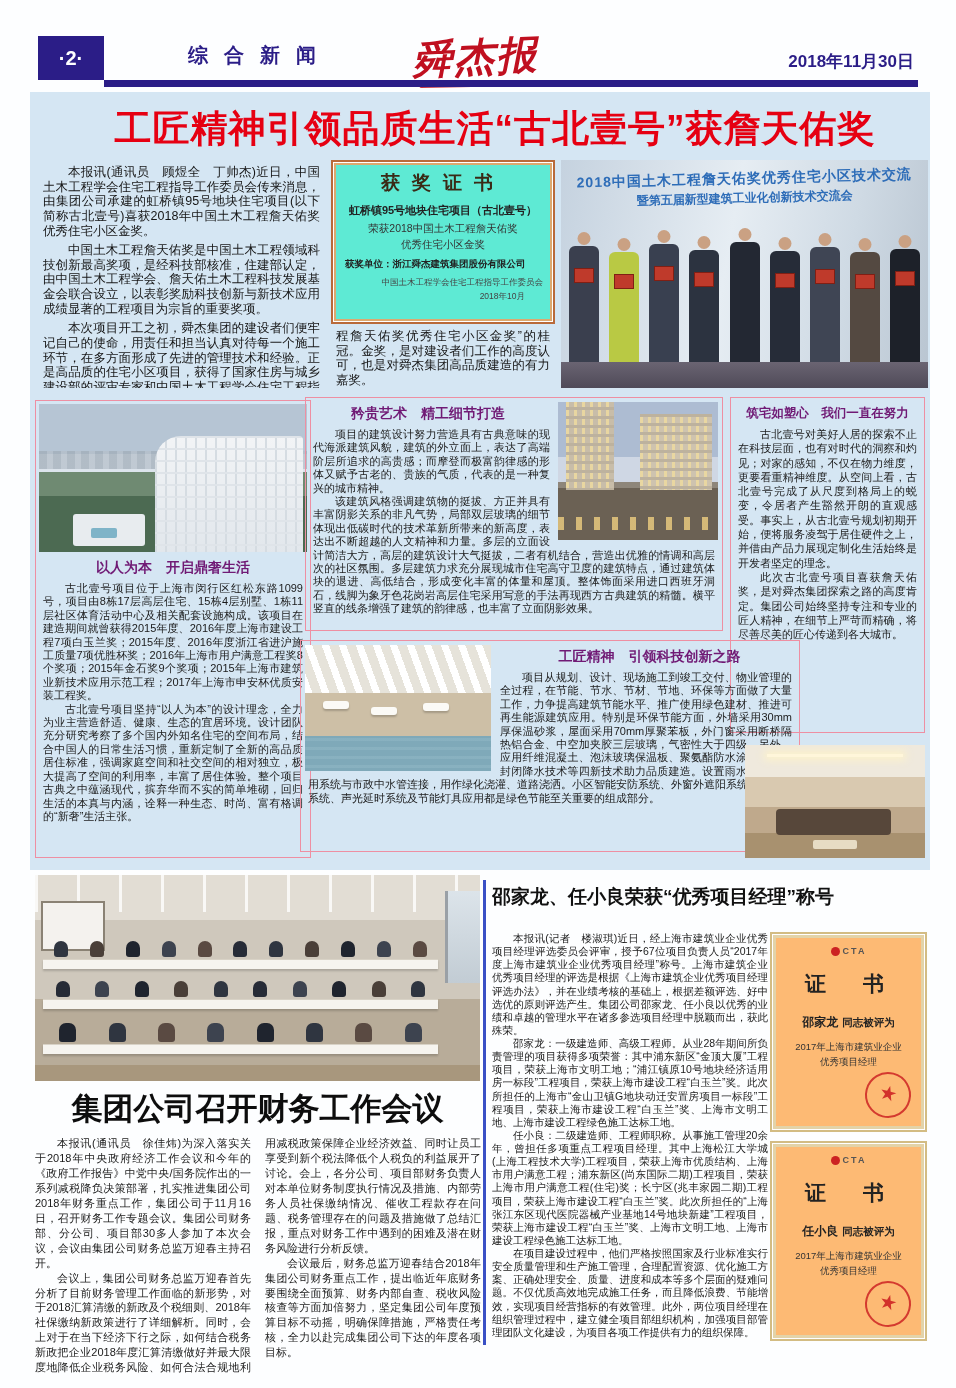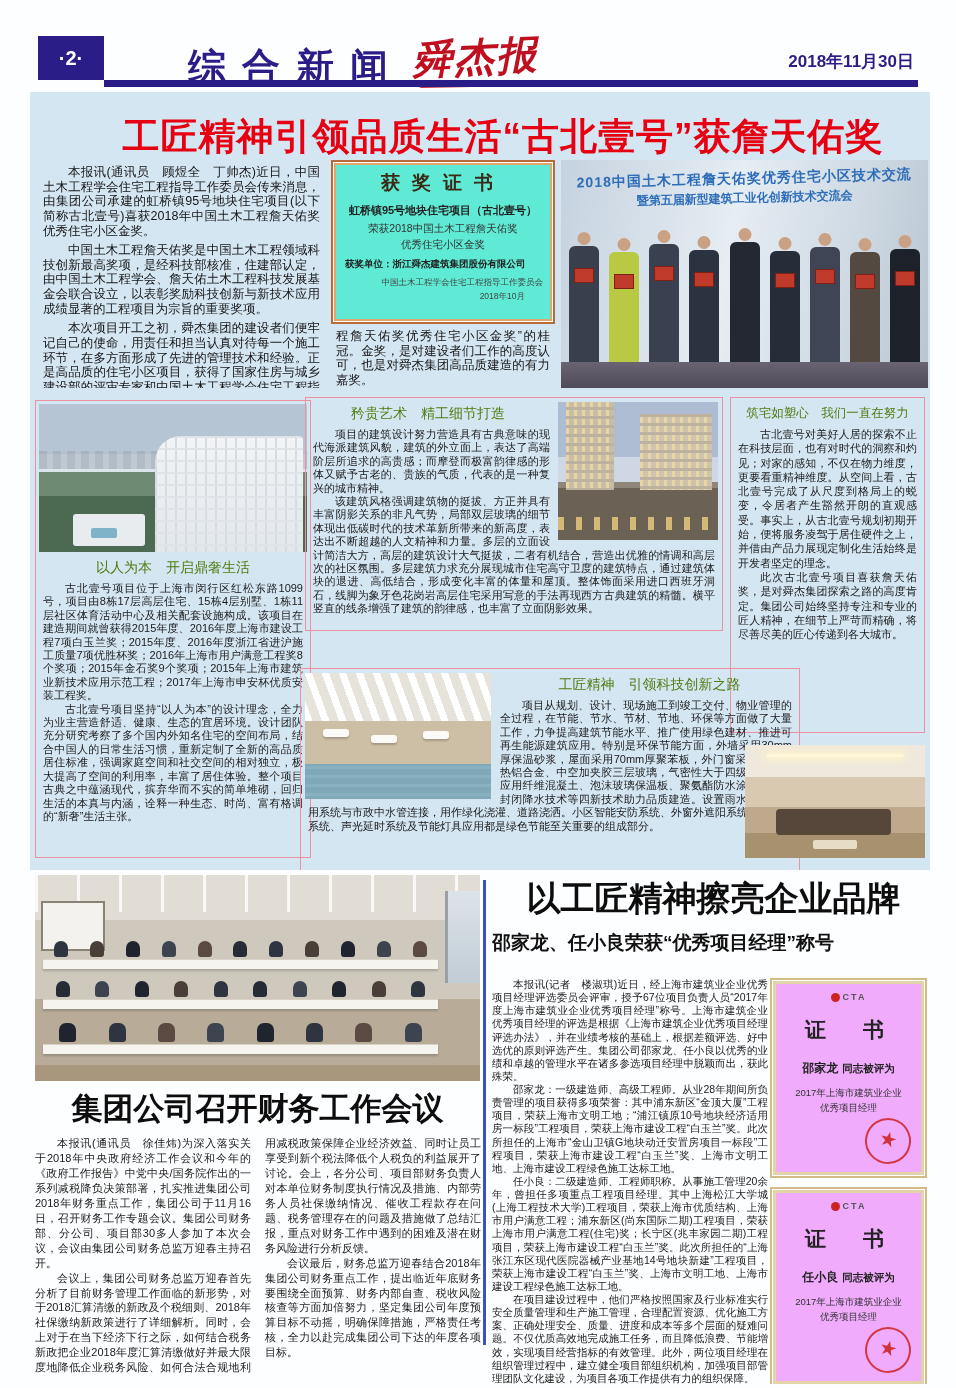--- a/index.html
+++ b/index.html
@@ -2,31 +2,31 @@
 <html><head>
 <meta charset="utf-8">
 <style>
   html,body{margin:0;padding:0;background:#ffffff;}
   #page{position:relative;width:956px;height:1388px;background:#fdfeff;overflow:hidden;
         font-family:"Liberation Sans","DejaVu Sans",sans-serif;color:#1c1c1c;}
 
   
   .pagenum{position:absolute;left:38px;top:36px;width:66px;height:44px;background:#2b1d87;
            color:#fff;font-size:20px;font-weight:bold;display:flex;align-items:center;justify-content:center;}
-  .section-title{position:absolute;left:188px;top:42px;font-size:38px;font-weight:bold;color:#2b1d87;letter-spacing:16px;}
+  .section-title{position:absolute;left:188px;top:42px;font-size:20px;font-weight:bold;color:#2b1d87;letter-spacing:16px;}
   .masthead{position:absolute;left:412px;top:30px;font-family:"DejaVu Serif",serif;font-style:italic;
             font-weight:bold;font-size:40px;color:#c01020;transform:rotate(-3deg);letter-spacing:2px;}
   .masthead::after{content:"";position:absolute;left:6px;bottom:-2px;width:92%;height:3px;background:#c01020;
             transform:rotate(2deg);border-radius:2px;opacity:.85;}
   .issue-date{position:absolute;right:42px;top:50px;font-size:17px;font-weight:bold;color:#2b1d87;}
   .header-rule{position:absolute;left:104px;top:80px;width:814px;height:7px;background:#2b1d87;}
 
   
   .panel{position:absolute;left:30px;top:92px;width:900px;height:778px;background:#d5e6f3;overflow:hidden;}
-  .headline{position:absolute;left:0;top:8px;width:100%;margin:12px;text-align:center;
+  .headline{position:absolute;left:0;top:8px;width:100%;margin:4px;text-align:center;
             font-size:37px;font-weight:bold;color:#e60012;letter-spacing:1px;padding-left:11px;}
 
   .story-row{position:absolute;left:8px;top:68px;width:890px;height:228px;display:grid;
              grid-template-columns:287px 224px 1fr;grid-gap:6px;}
   .story-col{overflow:hidden;}
   .story-col p{margin:5px;font-size:12.5px;line-height:1.17;text-align:justify;text-indent:2em;color:#161616;}
   .story-col p.noindent{text-indent:0;}
 
   
   .cert-main{height:164px;background:#5eead4;border:2px solid #b96a3a;box-shadow:inset 0 0 0 1px #fff,inset 0 0 0 3px #dca86f;
@@ -51,28 +51,28 @@
   .figs{position:absolute;bottom:24px;left:8px;right:8px;display:flex;justify-content:space-between;align-items:flex-end;}
   .fig{position:relative;width:30px;height:var(--h,120px);background:var(--c,#323848);border-radius:6px 6px 2px 2px;}
   .fig::before{content:"";position:absolute;top:-14px;left:50%;transform:translateX(-50%);
                width:13px;height:13px;border-radius:50%;background:#caa183;}
   .fig::after{content:"";position:absolute;top:22px;left:50%;transform:translateX(-50%);
               width:18px;height:13px;background:#bf3a2b;border:1px solid #801f14;}
   .fig.no-cert::after{display:none;}
 
   
   .box{position:absolute;border:1px solid #ee8fa2;background:transparent;box-sizing:border-box;overflow:hidden;}
-  .box h2{font-size:14px;font-weight:normal;text-align:center;margin:7px 0 5px;color:#4d7c0f;}
+  .box h2{font-size:14px;font-weight:bold;text-align:center;margin:7px 0 5px;color:#701a75;}
   .box p{margin:0;font-size:11px;line-height:1.22;text-align:justify;text-indent:2em;color:#1a1a1a;padding:0 7px;}
   .boxA{left:5px;top:308px;width:276px;height:458px;}
   .boxB{left:275px;top:305px;width:418px;height:234px;}
   .boxC{left:700px;top:305px;width:195px;height:336px;}
   .boxC h2{font-size:12.5px;}
   .boxC p{line-height:1.3;}
-  .boxD{left:270px;top:576px;width:500px;height:212px;}
+  .boxD{left:270px;top:548px;width:500px;height:212px;}
 
   
   .photo{overflow:hidden;position:relative;}
   .aerial{margin:3px;height:148px;background:linear-gradient(#b6c5d4 0 34%,#dce4ec 34% 46%,#6f8a72 46% 62%,#4c6a52 62%);}
   .aerial::before{content:"";position:absolute;left:0;right:0;top:32%;height:12%;opacity:.7;
                   background:repeating-linear-gradient(90deg,#9fabb6 0 8px,#b4bec8 8px 14px);}
   .a-bldg{position:absolute;right:4px;bottom:0;width:148px;height:116px;border-radius:26px 4px 0 0;
           background:repeating-linear-gradient(#dfe4e9 0 2px,transparent 2px 12px),
                      repeating-linear-gradient(90deg,#d5dce2 0 2px,transparent 2px 10px),
                      linear-gradient(#f2f4f6,#e2e7ec);}
@@ -130,21 +130,21 @@
 
   .vdivider{position:absolute;left:483px;top:880px;width:3px;height:465px;background:#3a50c5;}
 
   .brand{position:absolute;left:492px;top:876px;width:443px;height:508px;overflow:hidden;}
   .brand h2{margin:0;text-align:center;font-size:34px;font-weight:bold;color:#0d0d0d;}
   .brand h3{margin:8px 0 0;text-align:left;font-size:19px;font-weight:bold;color:#111;}
   .brand-body{display:flex;gap:2px;margin-top:22px;}
   .brand-text{width:276px;height:412px;overflow:hidden;}
   .brand-text p{margin:0;font-size:10.5px;line-height:1.25;text-align:justify;text-indent:2em;color:#1a1a1a;}
   .certs{width:157px;display:flex;flex-direction:column;gap:9px;}
-  .cert-sm{position:relative;height:200px;background:#f0abfc;border:2px solid #d3bc83;
+  .cert-sm{position:relative;height:200px;background:#fdba74;border:2px solid #d3bc83;
            box-shadow:inset 0 0 0 1px #fff,inset 0 0 0 4px #e3d3a8;box-sizing:border-box;
            text-align:center;padding:12px 8px 0;overflow:hidden;}
   .cert-sm .logo-row{font-size:9px;letter-spacing:2px;color:#555;font-weight:bold;}
   .cert-sm .logo-mark{display:inline-block;width:9px;height:9px;border-radius:50%;background:#c22;
            vertical-align:middle;margin-right:3px;}
   .cert-sm .title{font-size:21px;font-weight:bold;letter-spacing:8px;color:#222;margin:14px 0 16px;}
   .cert-sm .nameline{font-size:10.5px;font-weight:bold;color:#222;margin-bottom:8px;}
   .cert-sm .nameline .nm{font-size:12px;margin-right:4px;}
   .cert-sm .bodyline{font-size:9.5px;color:#333;line-height:1.6;}
   .seal{position:absolute;right:14px;bottom:12px;width:42px;height:42px;border-radius:50%;
@@ -300,21 +300,20 @@
   <h2 class="fin-title">集团公司召开财务工作会议</h2>
   <div class="fin-text">
     <p>本报讯(通讯员　徐佳炜)为深入落实关于2018年中央政府经济工作会议和今年的《政府工作报告》中党中央/国务院作出的一系列减税降负决策部署，扎实推进集团公司2018年财务重点工作，集团公司于11月16日，召开财务工作专题会议。集团公司财务部、分公司、项目部30多人参加了本次会议，会议由集团公司财务总监万迎春主持召开。</p>
     <p>会议上，集团公司财务总监万迎春首先分析了目前财务管理工作面临的新形势，对于2018汇算清缴的新政及个税细则、2018年社保缴纳新政策进行了详细解析。同时，会上对于在当下经济下行之际，如何结合税务新政把企业2018年度汇算清缴做好并最大限度地降低企业税务风险、如何合法合规地利用减税政策保障企业经济效益、同时让员工享受到新个税法降低个人税负的利益展开了讨论。会上，各分公司、项目部财务负责人对本单位财务制度执行情况及措施、内部劳务人员社保缴纳情况、催收工程款存在问题、税务管理存在的问题及措施做了总结汇报，重点对财务工作中遇到的困难及潜在财务风险进行分析反馈。</p>
     <p>会议最后，财务总监万迎春结合2018年集团公司财务重点工作，提出临近年底财务要围绕全面预算、财务内部自查、税收风险核查等方面加倍努力，坚定集团公司年度预算目标不动摇，明确保障措施，严格责任考核，全力以赴完成集团公司下达的年度各项目标。</p>
   </div>
 
   <div class="vdivider"></div>
 
   <div class="brand">
-    <h2>以工匠精神擦亮企业品牌</h2>
     <h3>邵家龙、任小良荣获“优秀项目经理”称号</h3>
     <div class="brand-body">
       <div class="brand-text">
         <p>本报讯(记者　楼淑琪)近日，经上海市建筑业企业优秀项目经理评选委员会评审，授予67位项目负责人员“2017年度上海市建筑业企业优秀项目经理”称号。上海市建筑企业优秀项目经理的评选是根据《上海市建筑企业优秀项目经理评选办法》，并在业绩考核的基础上，根据差额评选、好中选优的原则评选产生。集团公司邵家龙、任小良以优秀的业绩和卓越的管理水平在诸多参选项目经理中脱颖而出，获此殊荣。</p>
         <p>邵家龙：一级建造师、高级工程师。从业28年期间所负责管理的项目获得多项荣誉：其中浦东新区“金顶大厦”工程项目，荣获上海市文明工地；“浦江镇原10号地块经济适用房一标段”工程项目，荣获上海市建设工程“白玉兰”奖。此次所担任的上海市“金山卫镇G地块动迁安置房项目一标段”工程项目，荣获上海市建设工程“白玉兰”奖、上海市文明工地、上海市建设工程绿色施工达标工地。</p>
         <p>任小良：二级建造师、工程师职称。从事施工管理20余年，曾担任多项重点工程项目经理。其中上海松江大学城(上海工程技术大学)工程项目，荣获上海市优质结构、上海市用户满意工程；浦东新区(尚东国际二期)工程项目，荣获上海市用户满意工程(住宅)奖；长宁区(兆丰家园二期)工程项目，荣获上海市建设工程“白玉兰”奖。此次所担任的“上海张江东区现代医院器械产业基地14号地块新建”工程项目，荣获上海市建设工程“白玉兰”奖、上海市文明工地、上海市建设工程绿色施工达标工地。</p>
         <p>在项目建设过程中，他们严格按照国家及行业标准实行安全质量管理和生产施工管理，合理配置资源、优化施工方案、正确处理安全、质量、进度和成本等多个层面的疑难问题。不仅优质高效地完成施工任务，而且降低浪费、节能增效，实现项目经营指标的有效管理。此外，两位项目经理在组织管理过程中，建立健全项目部组织机构，加强项目部管理团队文化建设，为项目各项工作提供有力的组织保障。</p>
       </div>
       <div class="certs">
         <div class="cert-sm">

